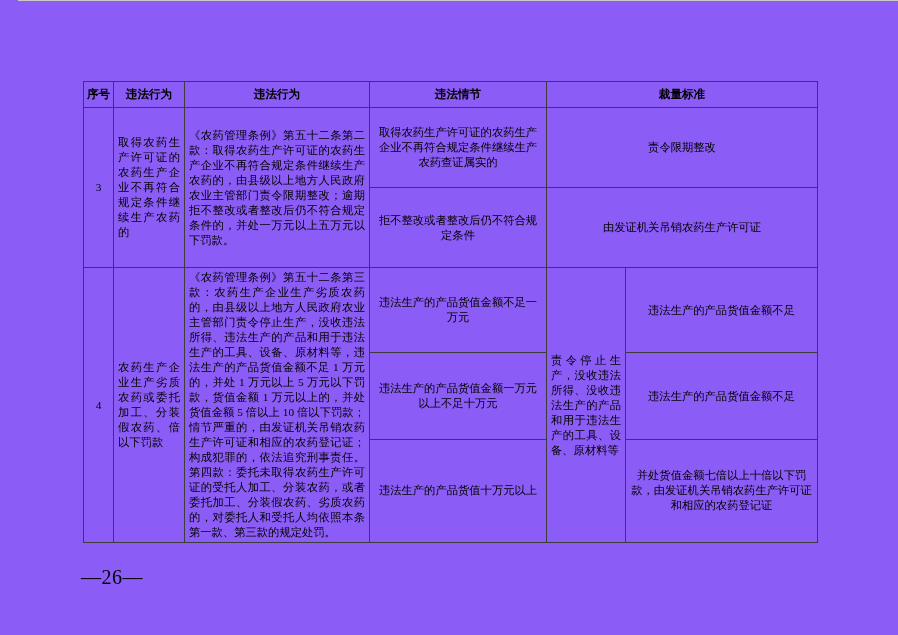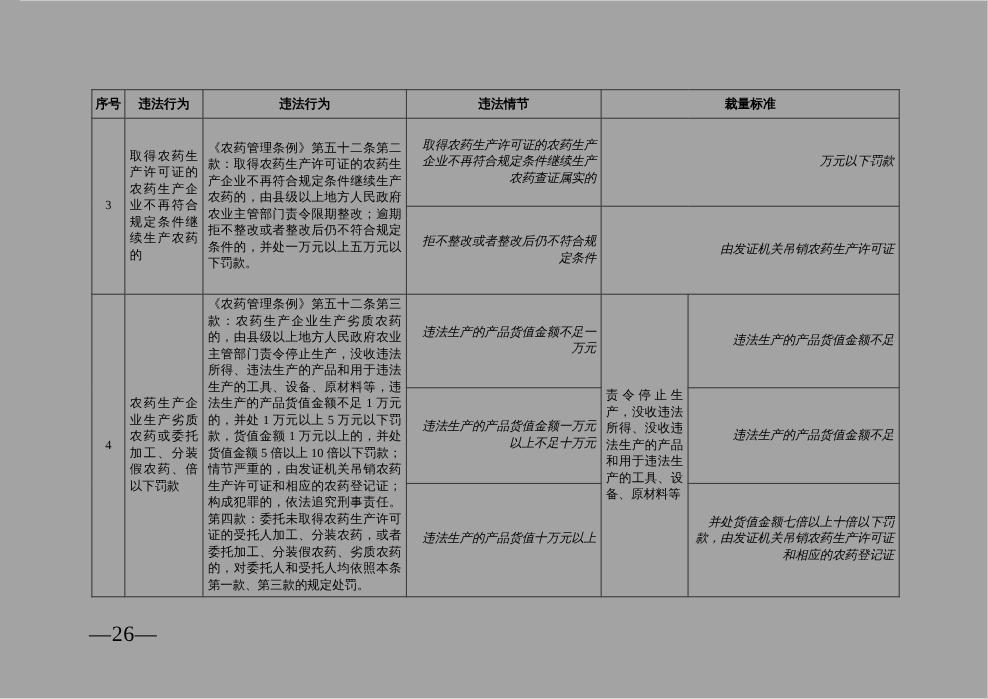--- a/index.html
+++ b/index.html
@@ -4,21 +4,21 @@
 <style>
   html, body {
     margin: 0;
     padding: 0;
     background: #ffffff;
   }
   .sheet {
     position: relative;
     width: 898px;
     height: 635px;
-    background: #a3a3a3;
+    background: #8b5cf6;
     font-family: "Liberation Serif", "DejaVu Serif", serif;
     color: #000000;
     overflow: hidden;
   }
   .scan-line {
     position: absolute;
     top: 0;
     left: 18px;
     right: 0;
     height: 1px;
@@ -56,22 +56,21 @@
   .cell-seq {
     text-align: center;
     font-size: 12px;
   }
   .cell-just {
     text-align: justify;
     text-justify: inter-character;
     word-break: break-all;
   }
   .cell-left {
-    text-align: right;
-    font-style: italic;
+    text-align: center;
   }
   .page-number {
     position: absolute;
     left: 81px;
     top: 566px;
     font-size: 20px;
     letter-spacing: 0.5px;
   }
 </style>
 </head>
@@ -99,21 +98,21 @@
         <th colspan="2">裁量标准</th>
       </tr>
     </thead>
     <tbody>
 
       <tr class="h-r3a">
         <td rowspan="2" class="cell-seq">3</td>
         <td rowspan="2" class="cell-just">取得农药生产许可证的农药生产企业不再符合规定条件继续生产农药的</td>
         <td rowspan="2" class="cell-just">《农药管理条例》第五十二条第二款：取得农药生产许可证的农药生产企业不再符合规定条件继续生产农药的，由县级以上地方人民政府农业主管部门责令限期整改；逾期拒不整改或者整改后仍不符合规定条件的，并处一万元以上五万元以下罚款。</td>
         <td class="cell-left">取得农药生产许可证的农药生产企业不再符合规定条件继续生产农药查证属实的</td>
-        <td colspan="2" class="cell-left">万元以下罚款</td>
+        <td colspan="2" class="cell-left">责令限期整改</td>
       </tr>
 
       <tr class="h-r3b">
         <td class="cell-left">拒不整改或者整改后仍不符合规定条件</td>
         <td colspan="2" class="cell-left">由发证机关吊销农药生产许可证</td>
       </tr>
 
       <tr class="h-r4a">
         <td rowspan="3" class="cell-seq">4</td>
         <td rowspan="3" class="cell-just">农药生产企业生产劣质农药或委托加工、分装假农药、倍以下罚款</td>

